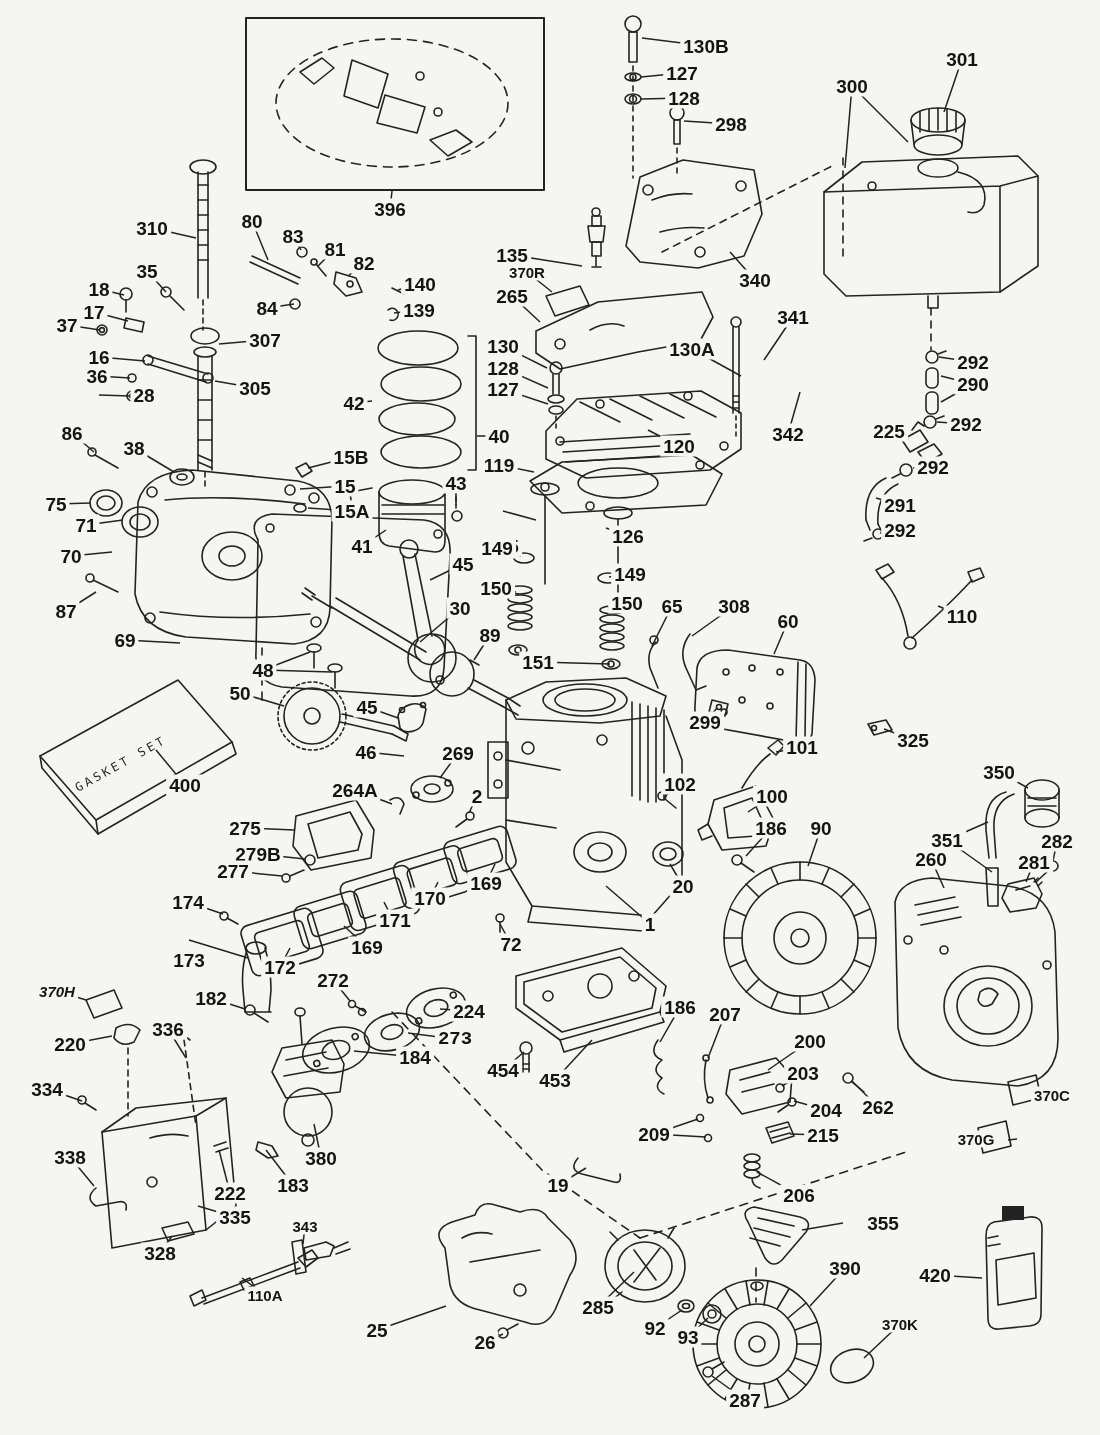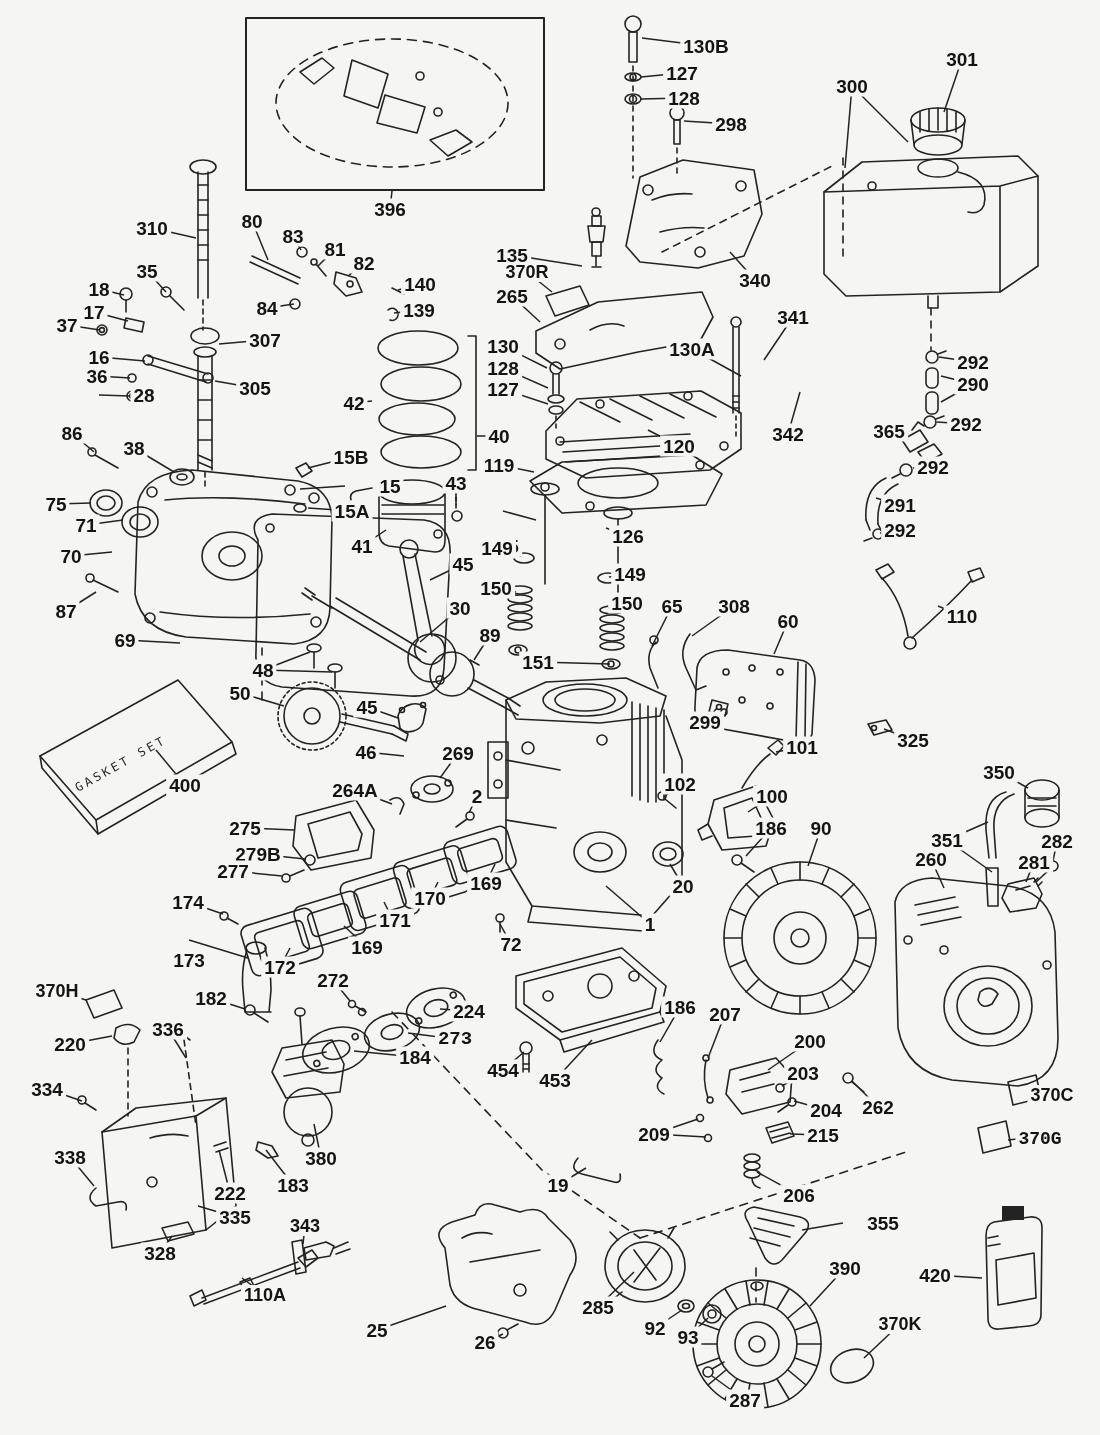--- a/index.html
+++ b/index.html
@@ -5,21 +5,21 @@
   html,body{margin:0;padding:0;background:#e9e9e7;}
   #page{position:relative;width:1100px;height:1435px;background:#f5f5f3;overflow:hidden;
         font-family:"Liberation Sans",sans-serif;}
   #sketch,#leaders{position:absolute;left:0;top:0;}
   #sketch *{stroke:#232323;fill:none;stroke-width:1.6;stroke-linecap:round;stroke-linejoin:round;}
   #sketch .fill{fill:#232323;stroke:none;}
   #sketch text{stroke:none;fill:#2a2a2a;}
   #leaders line{stroke:#232323;stroke-width:1.5;}
   .plbl{position:absolute;transform:translate(-50%,-50%);font-weight:bold;font-size:19px;
         line-height:1;color:#141414;background:#f5f5f3;padding:1px 3px;white-space:nowrap;}
-  .plbl.small{font-size:18px;}
+  .plbl.small{font-size:15px;}
 </style>
 </head>
 <body>
 
 <div id="page">
 
   <svg id="sketch" width="1100" height="1435" viewBox="0 0 1100 1435">
 
     <g>
       <rect x="246" y="18" width="298" height="172" style="stroke-width:2"></rect>
@@ -916,28 +916,28 @@
       <span class="plbl" style="left: 503px; top: 368px;">128</span>
       <span class="plbl" style="left: 503px; top: 389px;">127</span>
       <span class="plbl" style="left: 692px; top: 349px;">130A</span>
       <span class="plbl" style="left: 793px; top: 317px;">341</span>
       <span class="plbl" style="left: 788px; top: 434px;">342</span>
       <span class="plbl" style="left: 973px; top: 362px;">292</span>
       <span class="plbl" style="left: 973px; top: 384px;">290</span>
       <span class="plbl" style="left: 354px; top: 403px;">42</span>
       <span class="plbl" style="left: 679px; top: 446px;">120</span>
       <span class="plbl" style="left: 499px; top: 436px;">40</span>
-      <span class="plbl" style="left: 889px; top: 431px;">365</span>
+      <span class="plbl" style="left: 889px; top: 431px;">225</span>
       <span class="plbl" style="left: 966px; top: 424px;">292</span>
       <span class="plbl" style="left: 499px; top: 465px;">119</span>
       <span class="plbl" style="left: 933px; top: 467px;">292</span>
       <span class="plbl" style="left: 72px; top: 433px;">86</span>
       <span class="plbl" style="left: 134px; top: 448px;">38</span>
       <span class="plbl" style="left: 351px; top: 457px;">15B</span>
-      <span class="plbl" style="left: 345px; top: 486px; margin-left: 45px;">15</span>
+      <span class="plbl" style="left: 345px; top: 486px;">15</span>
       <span class="plbl" style="left: 352px; top: 511px;">15A</span>
       <span class="plbl" style="left: 900px; top: 505px;">291</span>
       <span class="plbl" style="left: 900px; top: 530px;">292</span>
       <span class="plbl" style="left: 56px; top: 504px;">75</span>
       <span class="plbl" style="left: 86px; top: 525px;">71</span>
       <span class="plbl" style="left: 503px; top: 510px; margin-top: 36px;">125</span>
       <span class="plbl" style="left: 628px; top: 536px;">126</span>
       <span class="plbl" style="left: 497px; top: 548px;">149</span>
       <span class="plbl" style="left: 71px; top: 556px;">70</span>
       <span class="plbl" style="left: 630px; top: 574px;">149</span>
@@ -980,21 +980,21 @@
       <span class="plbl" style="left: 486px; top: 883px;">169</span>
       <span class="plbl" style="left: 188px; top: 902px;">174</span>
       <span class="plbl" style="left: 430px; top: 898px;">170</span>
       <span class="plbl" style="left: 395px; top: 920px; text-align: right;">171</span>
       <span class="plbl" style="left: 650px; top: 924px;">1</span>
       <span class="plbl" style="left: 511px; top: 944px;">72</span>
       <span class="plbl" style="left: 367px; top: 947px;">169</span>
       <span class="plbl" style="left: 189px; top: 960px;">173</span>
       <span class="plbl" style="left: 280px; top: 967px;">172</span>
       <span class="plbl" style="left: 333px; top: 980px;">272</span>
-      <span class="plbl small" style="left: 57px; top: 991px;">370H</span>
+      <span class="plbl small" style="left: 57px; top: 991px; font-style: italic;">370H</span>
       <span class="plbl" style="left: 211px; top: 998px;">182</span>
       <span class="plbl" style="left: 168px; top: 1029px;">336</span>
       <span class="plbl" style="left: 70px; top: 1044px;">220</span>
       <span class="plbl" style="left: 469px; top: 1011px;">224</span>
       <span class="plbl" style="left: 455px; top: 1039px; font-family: Liberation Mono, monospace;">273</span>
       <span class="plbl" style="left: 415px; top: 1057px;">184</span>
       <span class="plbl" style="left: 47px; top: 1089px;">334</span>
       <span class="plbl" style="left: 503px; top: 1070px;">454</span>
       <span class="plbl" style="left: 555px; top: 1080px;">453</span>
       <span class="plbl" style="left: 680px; top: 1007px;">186</span>
@@ -1019,18 +1019,18 @@
       <span class="plbl" style="left: 485px; top: 1342px;">26</span>
       <span class="plbl" style="left: 598px; top: 1307px;">285</span>
       <span class="plbl" style="left: 655px; top: 1328px;">92</span>
       <span class="plbl" style="left: 688px; top: 1337px;">93</span>
       <span class="plbl" style="left: 843px; top: 1223px; margin-left: 40px;">355</span>
       <span class="plbl" style="left: 845px; top: 1268px;">390</span>
       <span class="plbl" style="left: 745px; top: 1400px;">287</span>
       <span class="plbl small" style="left: 900px; top: 1324px;">370K</span>
       <span class="plbl" style="left: 935px; top: 1275px;">420</span>
       <span class="plbl small" style="left: 1052px; top: 1095px;">370C</span>
-      <span class="plbl small" style="left: 1040px; top: 1139px; font-family: Liberation Mono, monospace;">370G</span>
+      <span class="plbl small" style="left: 976px; top: 1139px;">370G</span>
       <span class="plbl" style="left: 755px; top: 280px;">340</span>
       <span class="plbl" style="left: 362px; top: 546px;">41</span>
       <span class="plbl" style="left: 456px; top: 483px;">43</span>
     </div>
 </div>
 
 </body></html>

